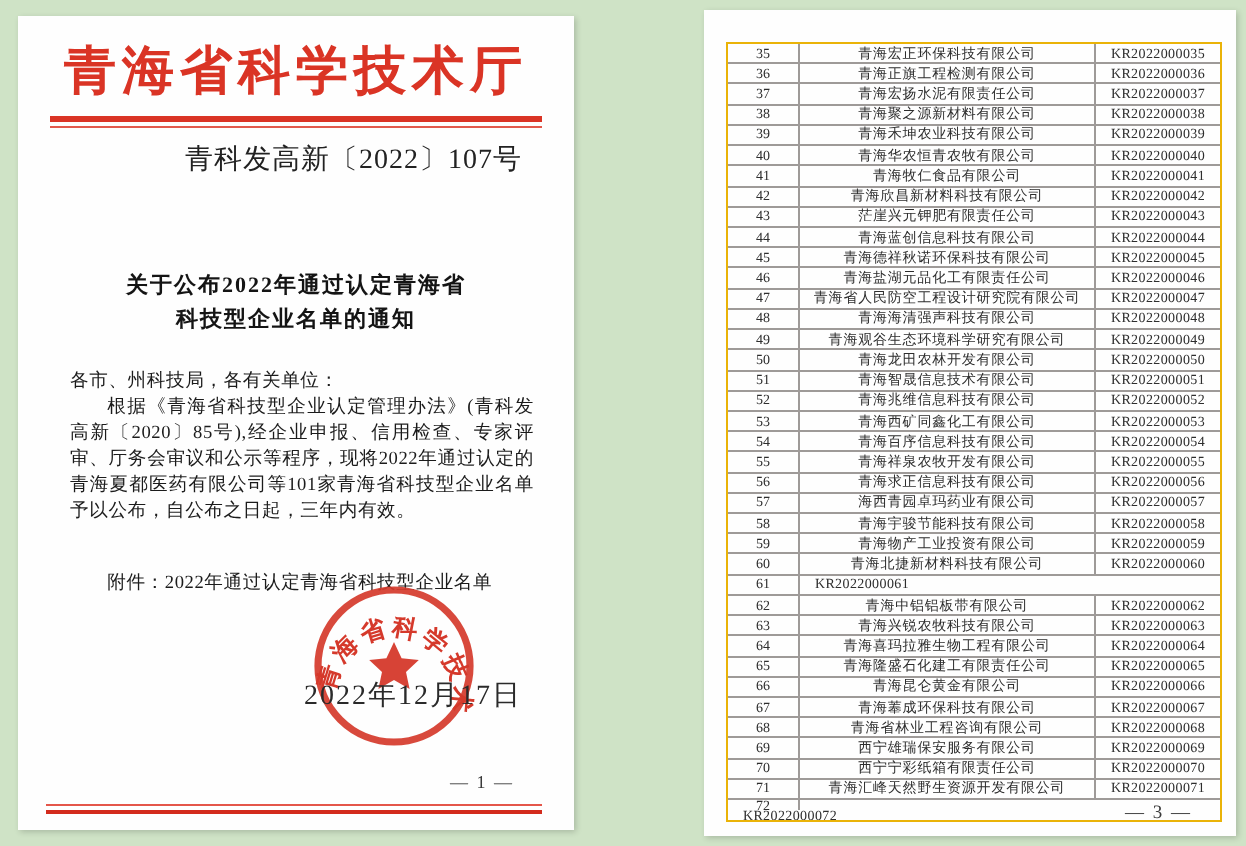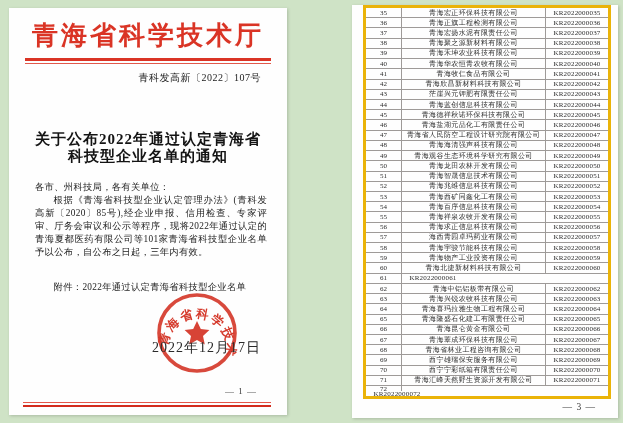--- a/index.html
+++ b/index.html
@@ -16,25 +16,25 @@
     color:#da3425;font-weight:bold;font-size:26px;letter-spacing:3px;
     font-family:"Liberation Sans","DejaVu Sans",sans-serif;
     white-space:nowrap;
   }
   .red-rule{
     margin:5px 16px 0;height:2px;
     border-top:3px solid #da3425;border-bottom:1px solid #e2594c;
   }
   .doc-number{
     margin-top:7px;padding-right:26px;text-align:right;
-    font-size:10px;color:#222;letter-spacing:.5px;
+    font-size:14px;color:#222;letter-spacing:.5px;
   }
   .notice-title{
     margin-top:46px;text-align:center;font-weight:bold;
-    font-size:15px;line-height:17px;color:#141414;letter-spacing:1px;
+    font-size:11px;line-height:17px;color:#141414;letter-spacing:1px;
   }
   .body-text{
     margin:16px 20px 17px 26px;font-size:9.3px;line-height:13px;
     color:#1b1b1b;text-align:justify;letter-spacing:.3px;
   }
   .paragraph{text-indent:2em;}
   .attachment-line{
     margin:22px 20px 0 26px;font-size:9.3px;color:#1b1b1b;
     text-indent:2em;letter-spacing:.3px;
   }
@@ -47,22 +47,22 @@
     position:absolute;right:30px;bottom:19px;
     font-size:9px;color:#3a3a3a;letter-spacing:1px;
   }
   .bottom-rule{
     position:absolute;left:14px;right:16px;bottom:8px;height:2px;
     border-top:1px solid #e4564a;border-bottom:2.5px solid #d32b1d;
   }
   
   #right-page{left:352px;top:5px;width:266px;height:413px;}
   .company-table{
-    position:absolute;left:11px;top:0;right:7px;
-    border:3px solid #eab308;
+    position:absolute;left:11px;top:16px;right:7px;
+    border:1px solid #eab308;
   }
   .trow{display:flex;height:10.23px;box-sizing:border-box;border-bottom:1px solid #9e9a98;}
   .trow:last-child{border-bottom:none;flex-direction:column;}
   .cell{
     display:flex;align-items:center;justify-content:center;
     font-size:7px;color:#2d2d2d;overflow:hidden;white-space:nowrap;
     box-sizing:border-box;
   }
   .c-no{width:36px;border-right:1px solid #9e9a98;}
   .c-name{flex:1;border-right:1px solid #9e9a98;letter-spacing:.4px;}

